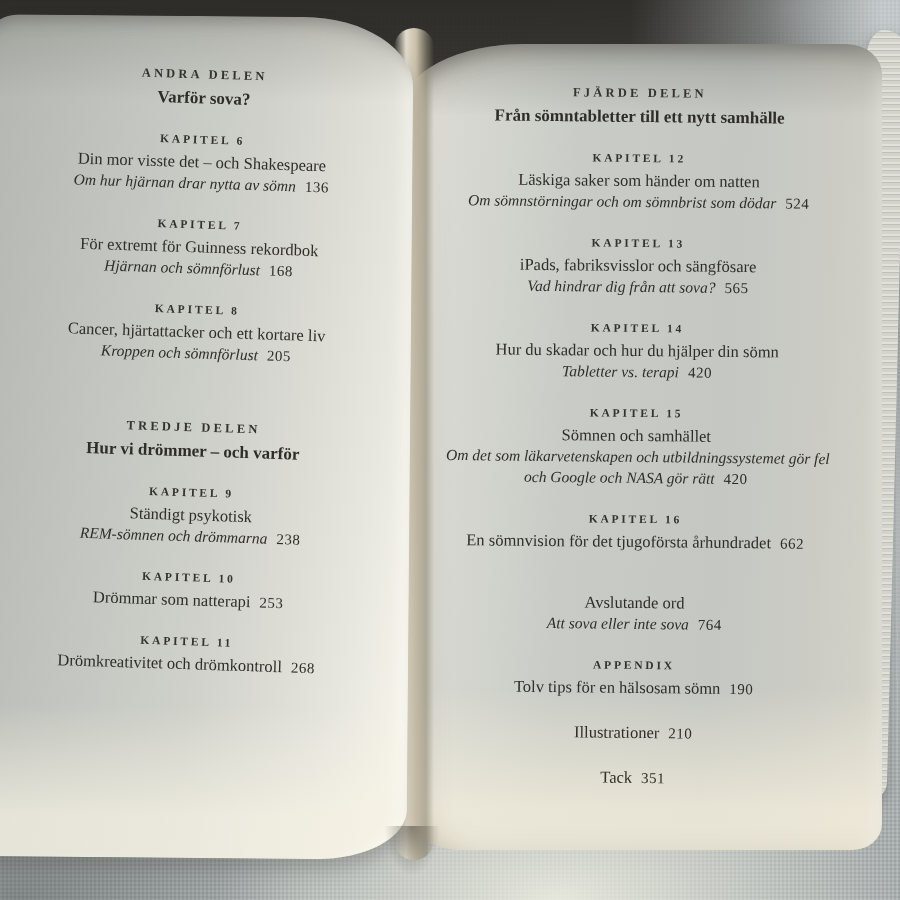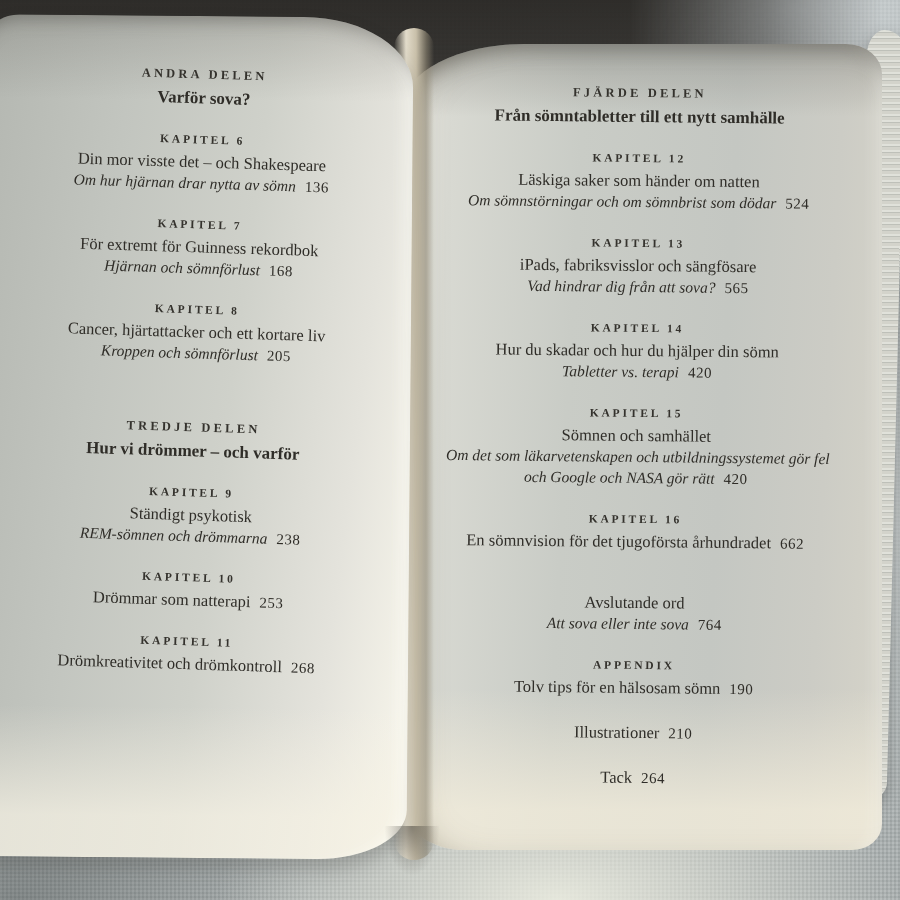--- a/index.html
+++ b/index.html
@@ -154,16 +154,16 @@
         <div class="iline">Att sova eller inte sova<span class="pnum">764</span></div>
       </div>
       <div class="block chapter">
         <div class="klabel">APPENDIX</div>
         <div class="tline">Tolv tips för en hälsosam sömn<span class="pnum">190</span></div>
       </div>
       <div class="block chapter">
         <div class="tline">Illustrationer<span class="pnum">210</span></div>
       </div>
       <div class="block chapter">
-        <div class="tline">Tack<span class="pnum">264</span></div>
+        <div class="tline">Tack<span class="pnum">351</span></div>
       </div>
     </div>
 </div>
 
 </body></html>

